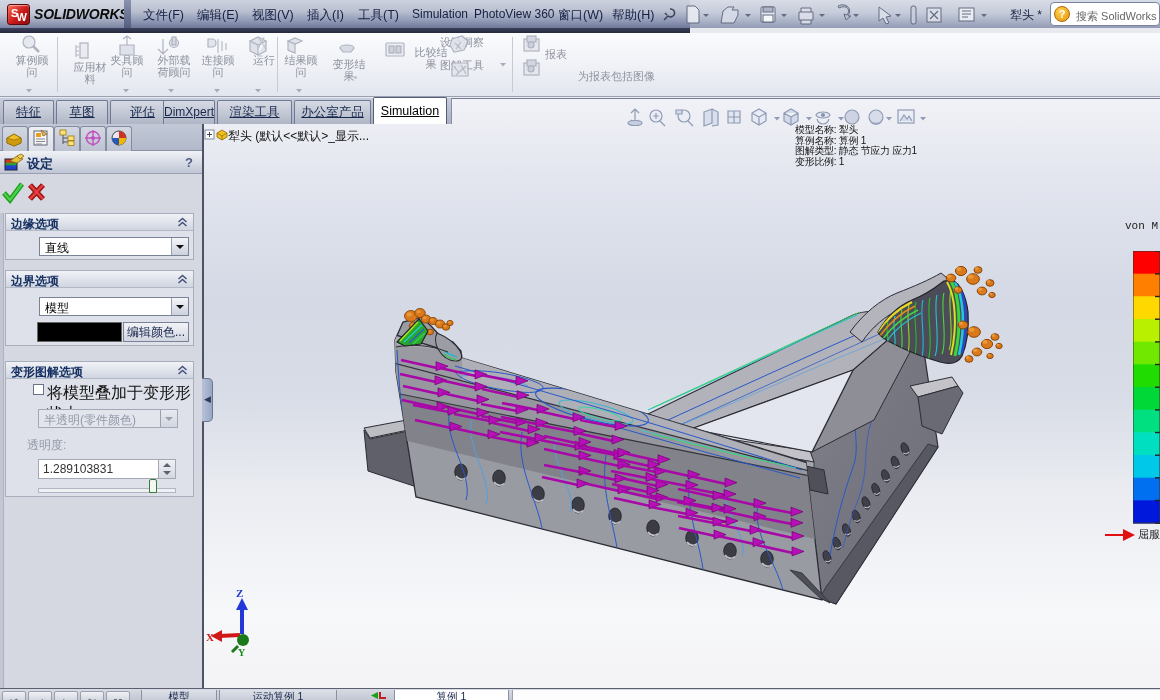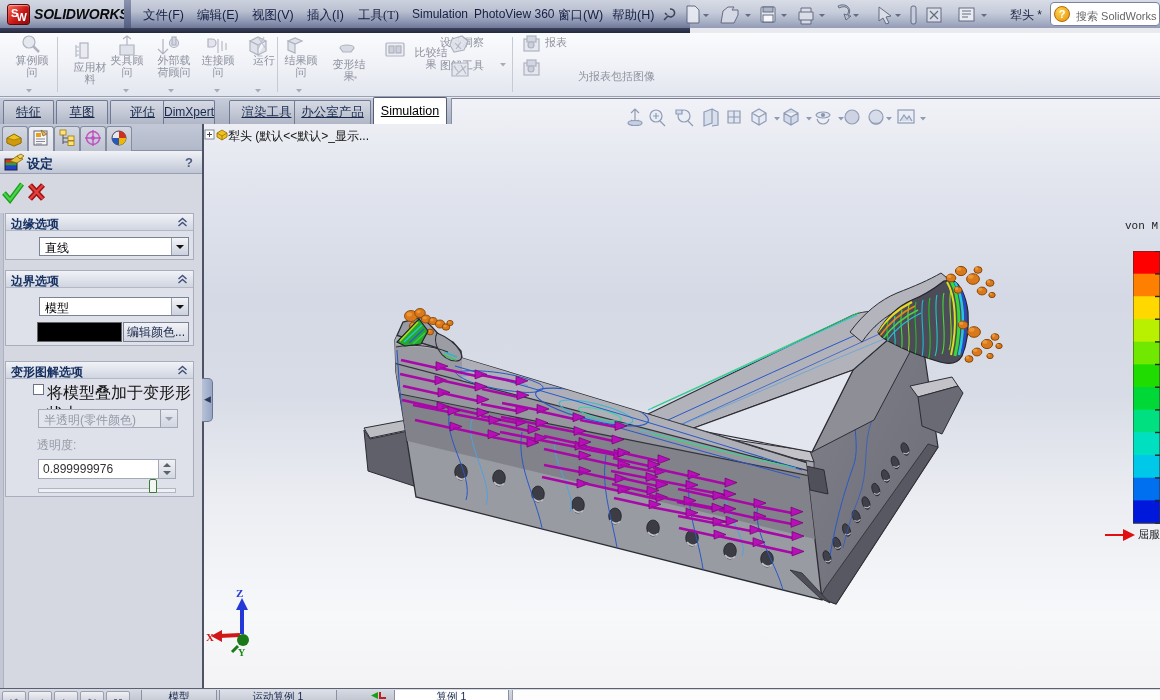--- a/index.html
+++ b/index.html
@@ -74,21 +74,21 @@
     <div id="logoarea"></div>
     <div id="logo">
         <span class="s">S</span>
         <span class="w">W</span>
       </div>
     <div id="swtext">SOLIDWORKS</div>
     <span class="menu" style="left:143px;">文件(F)</span>
     <span class="menu" style="left:197px;">编辑(E)</span>
     <span class="menu" style="left:252px;text-align:right;">视图(V)</span>
     <span class="menu" style="left:307px;">插入(I)</span>
-    <span class="menu" style="left:358px;font-family:Liberation Serif, serif;">工具(T)</span>
+    <span class="menu" style="left:358px;">工具(T)</span>
     <span class="menu" style="left:412px; font-size:12px;">Simulation</span>
     <span class="menu" style="left:474px; font-size:12px;">PhotoView 360</span>
     <span class="menu" style="left:558px;">窗口(W)</span>
     <span class="menu" style="left:612px;">帮助(H)</span>
     <svg style="position:absolute; left:683px; top:3px;" width="320" height="24" viewBox="0 0 320 24">
   <g stroke="#5a6378" fill="#e8ebf2" stroke-width="1" opacity="0.9">
     <path d="M4 3 h8 l4 4 v13 h-12 z"></path>
     <path d="M40 8 l5 -4 h6 l-2 3 h6 v5 l-4 8 h-13 z" fill="#d8dce8"></path>
     <rect x="78" y="4" width="14" height="15" rx="1"></rect>
     <rect x="80" y="4" width="10" height="5" fill="#aab2c4"></rect>
@@ -133,21 +133,21 @@
     <div class="tsep" style="left:277px;"></div>
     <span class="tbt" style="left:280px; top:22px; width:42px;">结果顾
 问</span>
     <span class="tbt" style="left:328px; top:26px; width:42px;">变形结
 果</span>
     <span class="tbt" style="left:378px; top:14px; width:42px;margin-left:32px;">比较结
 果</span>
     <span class="tbt" style="left:440px; top:4px; width:58px; text-align:left;">设计洞察</span>
     <span class="tbt" style="left:440px; top:27px; width:58px; text-align:left;">图解工具</span>
     <div class="tsep" style="left:512px;"></div>
-    <span class="tbt" style="left:545px; top:4px; width:40px; text-align:left;">报表</span>
+    <span class="tbt" style="left:545px; top:16px; width:40px; text-align:left;">报表</span>
     <span class="tbt" style="left:545px; top:38px; width:110px; text-align:right;">为报表包括图像</span>
     <svg style="position:absolute; left:0; top:0;" width="700" height="64" viewBox="0 0 700 64">
   <g stroke="#a8acba" fill="#dcdfe8" stroke-width="1.2" opacity="0.9">
     <circle cx="29" cy="9" r="6" fill="#e4e7ee"></circle>
     <path d="M33 13 l6 6" stroke-width="2.5"></path>
     <path d="M76 12 v12 M76 14 h3 M76 18 h3 M76 22 h3" stroke="#b0b4c2"></path>
           <rect x="80" y="10" width="8" height="15" fill="#e8ebf0"></rect>
     <path d="M120 12 h14 v10 h-14 z" fill="#dde0ea"></path>
           <path d="M127 4 v8 M123 6 l4 -3 4 3" fill="none"></path>
     <path d="M163 6 v14 M158 16 l5 5 5 -5" fill="none"></path>
@@ -179,21 +179,21 @@
     <path d="M500 30 l3 3.5 3 -3.5 z"></path>
   </g>
 </svg>
   </div>
   <div id="tabrow">
     <div class="bar"></div>
     <div class="ctab" style="left:3px; width:51px;">特征</div>
     <div class="ctab" style="left:56px; width:52px;">草图</div>
     <div class="ctab" style="left:110px; width:65px;">评估</div>
     <div class="ctab" style="left:163px; width:52px; font-size:12px;">DimXpert</div>
-    <div class="ctab" style="left:217px; width:75px;margin-left:12px;">渲染工具</div>
+    <div class="ctab" style="left:217px; width:75px;">渲染工具</div>
     <div class="ctab" style="left:294px; width:77px;">办公室产品</div>
     <div class="ctab active" style="left:373px; width:74px;">Simulation</div>
   </div>
   <div id="vptopline"></div>
   <div id="viewport">
     <svg id="modelsvg" style="position:absolute;left:0;top:0;" width="956" height="589" viewBox="204 99 956 589">
         <defs>
 <linearGradient id="plateg" x1="0" y1="0" x2="1" y2="1">
  <stop offset="0" stop-color="#82828c"></stop>
             <stop offset="1" stop-color="#6b6b75"></stop>
@@ -669,20 +669,21 @@
   <path d="M150 10 l3 3.5 3 -3.5 z M182 10 l3 3.5 3 -3.5 z M214 10 l3 3.5 3 -3.5 z M262 10 l3 3.5 3 -3.5 z M296 10 l3 3.5 3 -3.5 z"></path>
 </g>
 </svg>
     <svg style="position:absolute; left:0px; top:27px;" width="24" height="16" viewBox="0 0 24 16">
 <rect x="1" y="4" width="9" height="9" fill="#fff" stroke="#808a9c" stroke-width="1"></rect>
 <path d="M3 8.5 h5 M5.5 6 v5" stroke="#445" stroke-width="1"></path>
 <path d="M13 7 l5 -3 5 3 v4 l-5 3 -5 -3 z" fill="#f0c020" stroke="#8a6a00" stroke-width="0.8"></path>
 <path d="M13 7 l5 3 5 -3 M18 10 v4" stroke="#8a6a00" stroke-width="0.7" fill="none"></path>
 </svg>
       <div id="treetext">犁头 (默认&lt;&lt;默认&gt;_显示...</div>
+    <div id="stats">模型名称: 犁头<br>算例名称: 算例 1<br>图解类型: 静态 节应力 应力1<br>变形比例: 1</div>
     <div id="vonmises">von M</div>
       <svg style="position:absolute; left:899px; top:428px;" width="57" height="16" viewBox="0 0 57 16">
         <path d="M2 8 L22 8" stroke="#e01010" stroke-width="2"></path>
         <path d="M20 2 L32 8 L20 14 Z" fill="#e01010"></path>
       </svg>
       <span style="position:absolute; left:934px; top:428px; font-size:11px; color:#111;">屈服</span>
     <svg style="position:absolute; left:929px; top:152px;" width="27" height="274" viewBox="0 0 27 274">
         <rect x="0" y="0" width="27" height="272" fill="#fff"></rect>
         <rect x="0" y="0.0" width="27" height="23.2" fill="#ff0000"></rect>
         <rect x="0" y="22.7" width="27" height="23.2" fill="#ff8000"></rect>
@@ -801,22 +802,22 @@
             <path d="M1.5 5 L5.5 1.5 L9.5 5 M1.5 9 L5.5 5.5 L9.5 9" stroke="#44507a" stroke-width="1.4" fill="none"></path>
           </svg>
         </div>
     </div>
     <div style="position:absolute; left:33px; top:260px; width:11px; height:11px; background:#fff; border:1px solid #6a7286;"></div>
     <span style="position:absolute; left:47px; top:259px; font-size:16px; color:#111;">将模型叠加于变形形状上</span>
     <div class="dd dis" style="left:38px; top:285px; width:140px;">
         <span class="txt">半透明(零件颜色)</span>
         <span class="btn"></span>
       </div>
-    <span style="position:absolute; left:37px; top:313px; font-size:12px; color:#959ba8;">透明度:</span>
-    <div style="position:absolute; left:38px; top:335px; width:138px; height:20px; background:#fff; border:1px solid #a2a8b6; font-size:12px; color:#333; padding:2px 0 0 4px;">0.899999976</div>
+    <span style="position:absolute; left:27px; top:313px; font-size:12px; color:#959ba8;">透明度:</span>
+    <div style="position:absolute; left:38px; top:335px; width:138px; height:20px; background:#fff; border:1px solid #a2a8b6; font-size:12px; color:#333; padding:2px 0 0 4px;">1.289103831</div>
     <div style="position:absolute; left:158px; top:335px; width:18px; height:20px; background:linear-gradient(180deg,#f0f1f5,#d4d8e0); border:1px solid #a2a8b6;">
       <div style="position:absolute; left:4px; top:3px; width:0; height:0; border-left:4px solid transparent; border-right:4px solid transparent; border-bottom:4px solid #5a6270;"></div>
       <div style="position:absolute; left:4px; top:11px; width:0; height:0; border-left:4px solid transparent; border-right:4px solid transparent; border-top:4px solid #5a6270;"></div>
     </div>
     <div style="position:absolute; left:38px; top:364px; width:138px; height:5px; background:#eef0f4; border:1px solid #b2b6c2;"></div>
     <div style="position:absolute; left:149px; top:355px; width:8px; height:14px; background:#f4f6f2; border:1px solid #3a7a3a; border-radius:2px 2px 0 0;"></div>
     <div id="collapsetab" style="position:absolute; left:202px; top:254px; width:11px; height:44px; background:linear-gradient(90deg,#b8c2d8,#98a6c4); border:1px solid #6a7692; border-left:none; border-radius:0 5px 5px 0; z-index:6;">
         <span style="position:absolute; left:2px; top:15px; font-size:9px; color:#2a3a5e;">◀</span>
       </div>
   </div>

